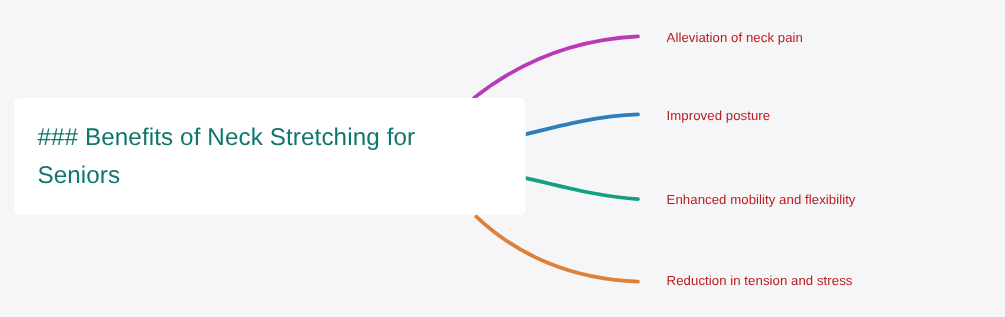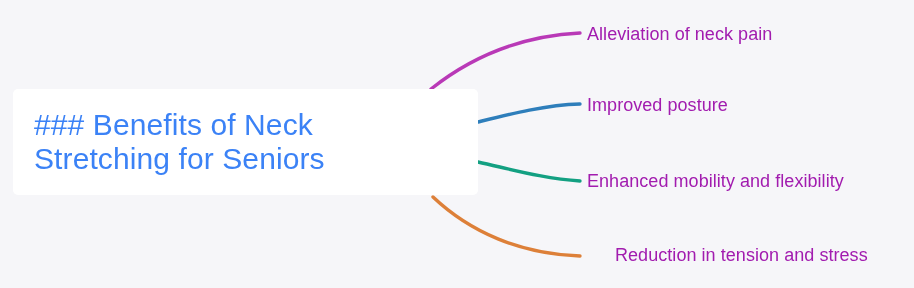--- a/index.html
+++ b/index.html
@@ -33,39 +33,39 @@
     width: 465px;
     height: 106px;
     background: #ffffff;
     border-radius: 5px;
     box-sizing: border-box;
     padding: 20px 22px 20px 21px;
     display: flex;
     align-items: center;
   }
   .root-node-label {
-    font-size: 30px;
+    font-size: 22px;
     line-height: 34px;
-    color: #3b82f6;
+    color: #0f766e;
     letter-spacing: 0.1px;
     font-weight: 400;
   }
   .branch-label {
     position: absolute;
-    left: 587px;
-    font-size: 18px;
+    left: 606px;
+    font-size: 12px;
     line-height: 20px;
-    color: #a21caf;
+    color: #b91c1c;
     white-space: nowrap;
     letter-spacing: 0.05px;
   }
   .branch-label-0 { top: 24px; }
   .branch-label-1 { top: 95px; }
   .branch-label-2 { top: 171px; }
-  .branch-label-3 { top: 245px; margin-left: 28px; }
+  .branch-label-3 { top: 245px; }
 </style>
 </head>
 <body style="background: rgb(246, 246, 249);">
 
 <div id="mindmap-canvas">
 
   <svg id="connector-layer" viewBox="0 0 914 288">
     <path d="M 431 89 C 470 58 520 36 580 33" fill="none" stroke="#b939b7" stroke-width="3.4" stroke-linecap="round"></path>
     <path d="M 478 122 C 510 114 545 105 580 104" fill="none" stroke="#2e7ebb" stroke-width="3.4" stroke-linecap="round"></path>
     <path d="M 478 162 C 510 169 545 179 580 181" fill="none" stroke="#13a082" stroke-width="3.4" stroke-linecap="round"></path>

